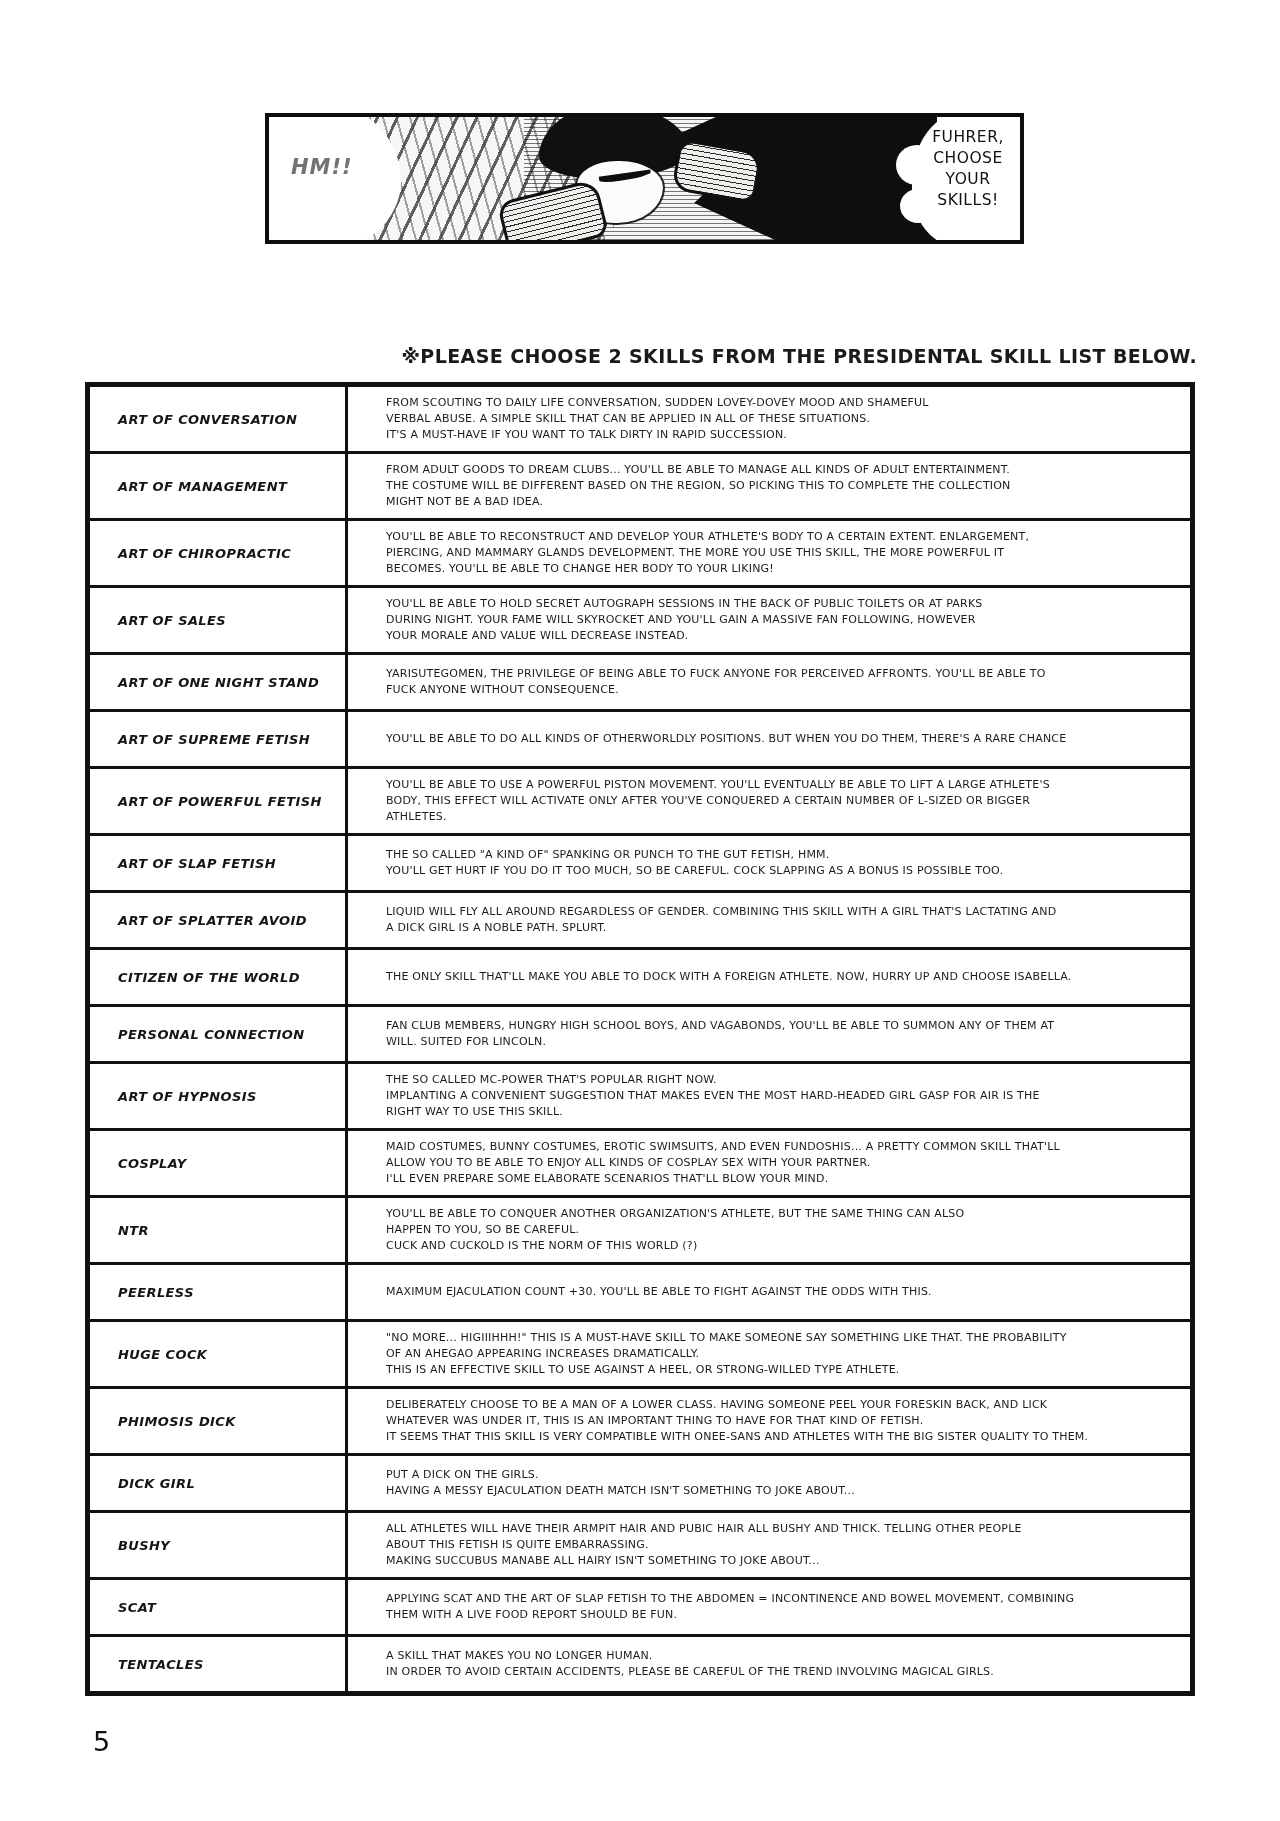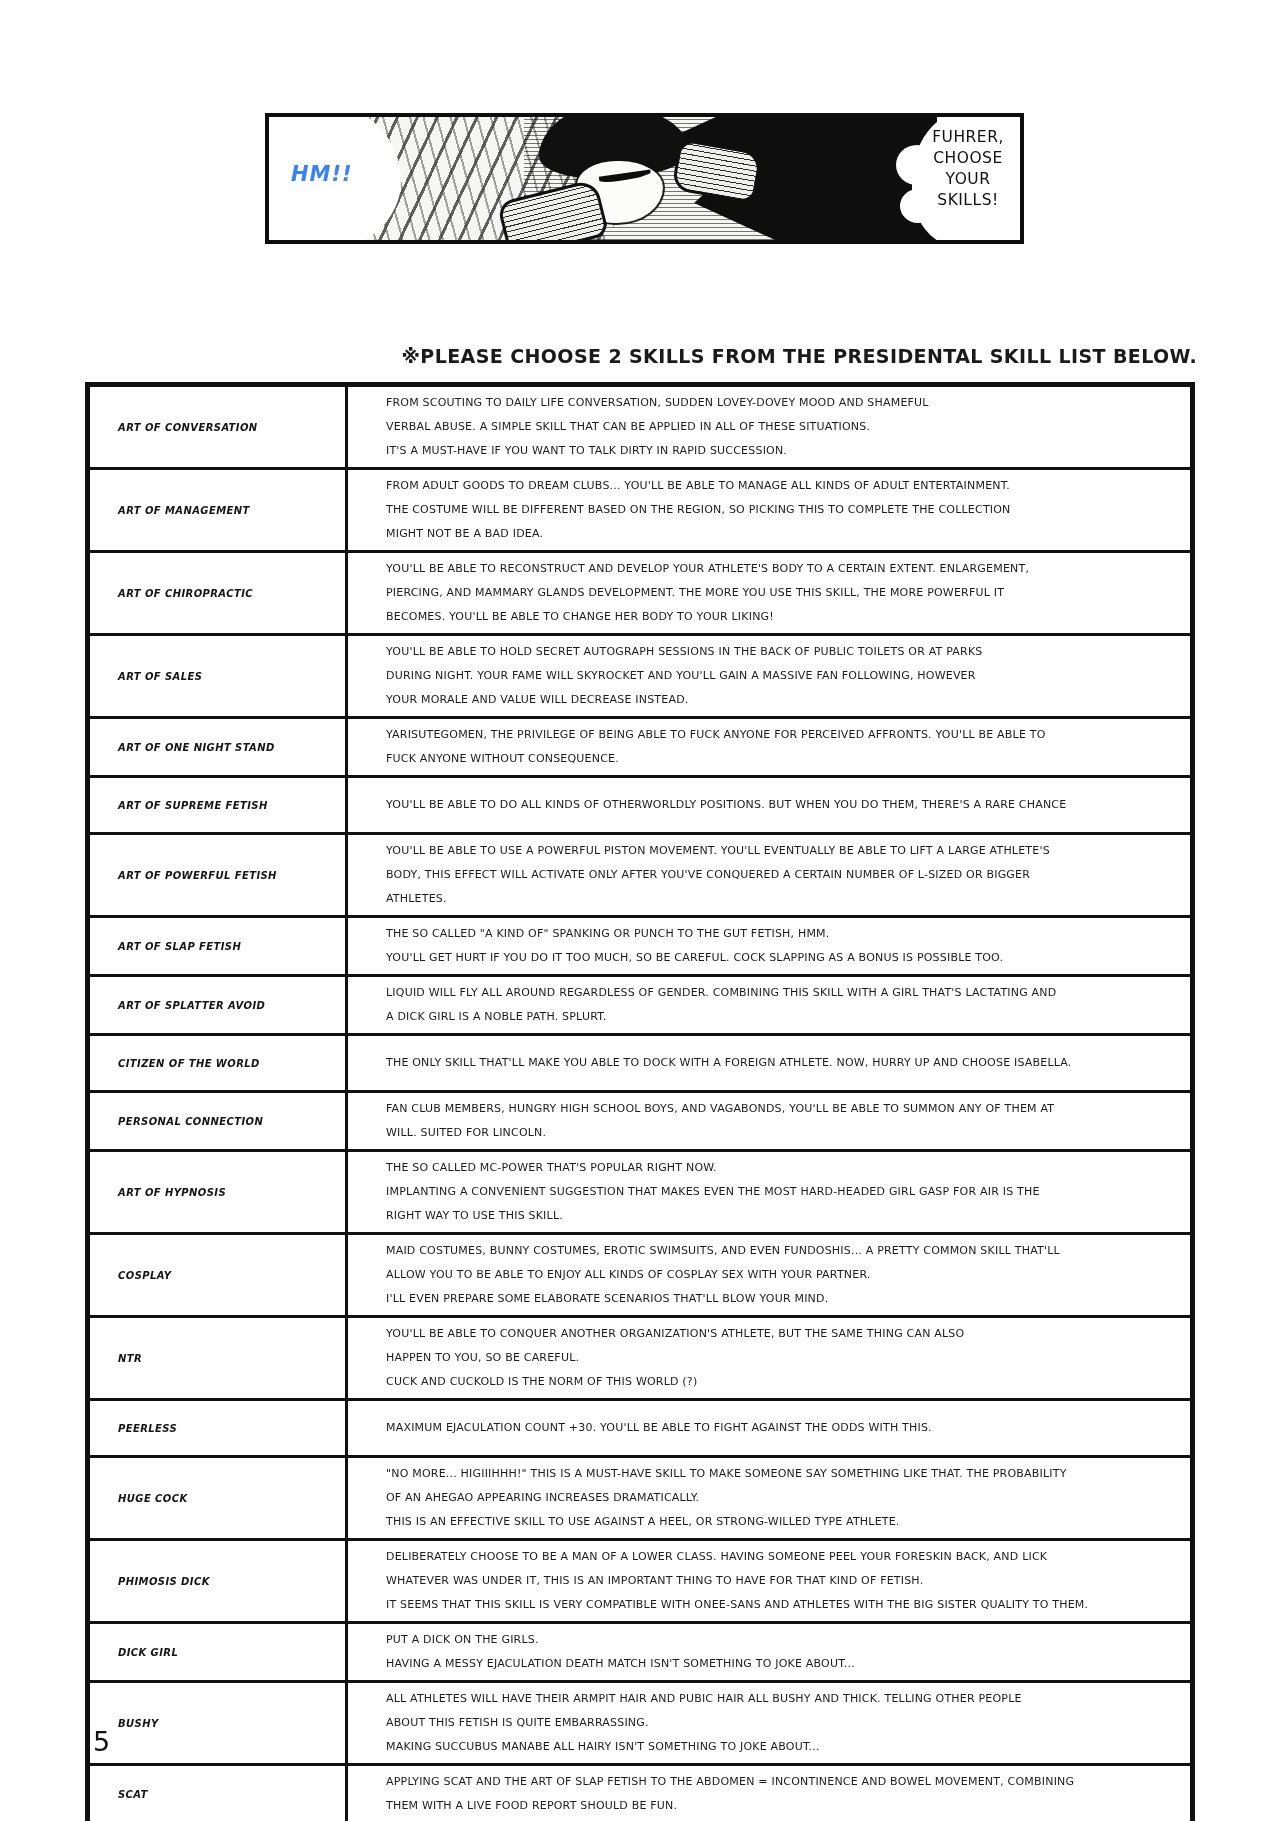--- a/index.html
+++ b/index.html
@@ -58,22 +58,22 @@
     border-radius:16px 20px 14px 18px;
   }
   .glove-left{left:31%;bottom:-8px;transform:rotate(-14deg);}
   .glove-right{left:54%;top:28px;transform:rotate(10deg);width:78px;height:46px;}
   .bubble-left{
     position:absolute;left:-26px;top:-14px;width:158px;height:150px;
     background:#ffffff;
     border-radius:48% 52% 55% 45% / 46% 54% 50% 50%;
   }
   .bubble-left .bubble-text{
-    position:absolute;left:48px;top:59px;
-    font-size:21px;font-weight:bold;font-style:italic;letter-spacing:1px;color:#3b82f6;
+    position:absolute;left:48px;top:52px;
+    font-size:21px;font-weight:bold;font-style:italic;letter-spacing:1px;color:#737373;
   }
   .bubble-right{
     position:absolute;right:-4px;top:-6px;width:112px;height:135px;
     background:#ffffff;
     border-radius:54px 0 0 44px / 70px 0 0 58px;
   }
   .bubble-right:before{
     content:"";position:absolute;left:-16px;top:34px;width:42px;height:40px;
     background:#ffffff;border-radius:50%;
   }
@@ -105,25 +105,25 @@
     display:flex;flex-direction:column;gap:3px;
     box-sizing:border-box;
   }
   .skill-row{
     display:grid;grid-template-columns:255px 1fr;gap:3px;
     min-height:54px;
     background:transparent;
   }
   .cell{
     background:#ffffff;
-    display:flex;flex-direction:column;justify-content:center;gap:8px;
+    display:flex;flex-direction:column;justify-content:center;
   }
   .cell-name{
     padding:6px 10px 6px 28px;
-    font-size:10px;font-weight:bold;font-style:italic;letter-spacing:.4px;
+    font-size:13px;font-weight:bold;font-style:italic;letter-spacing:.4px;
     color:#151515;
   }
   .cell-desc{
     padding:8px 18px 8px 38px;
     font-size:11px;line-height:16px;letter-spacing:.2px;
     color:#1c1c1c;
   }
   .desc-line{white-space:nowrap;}
 
   

